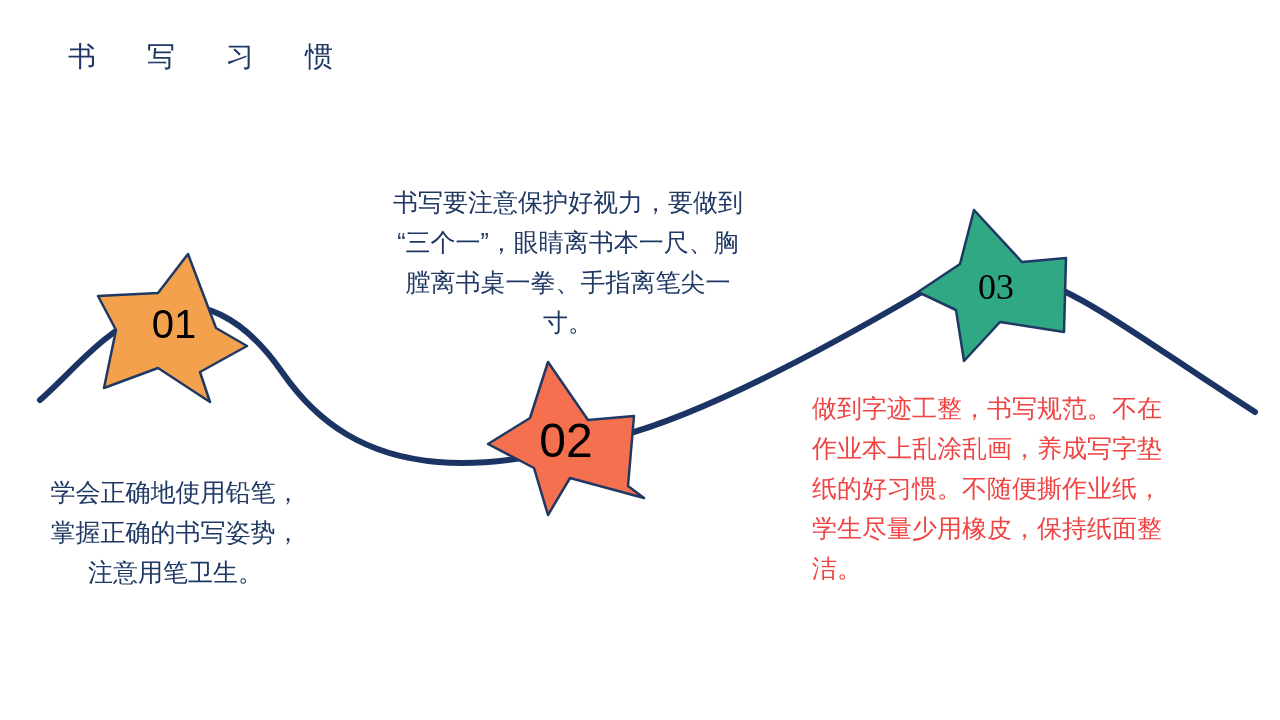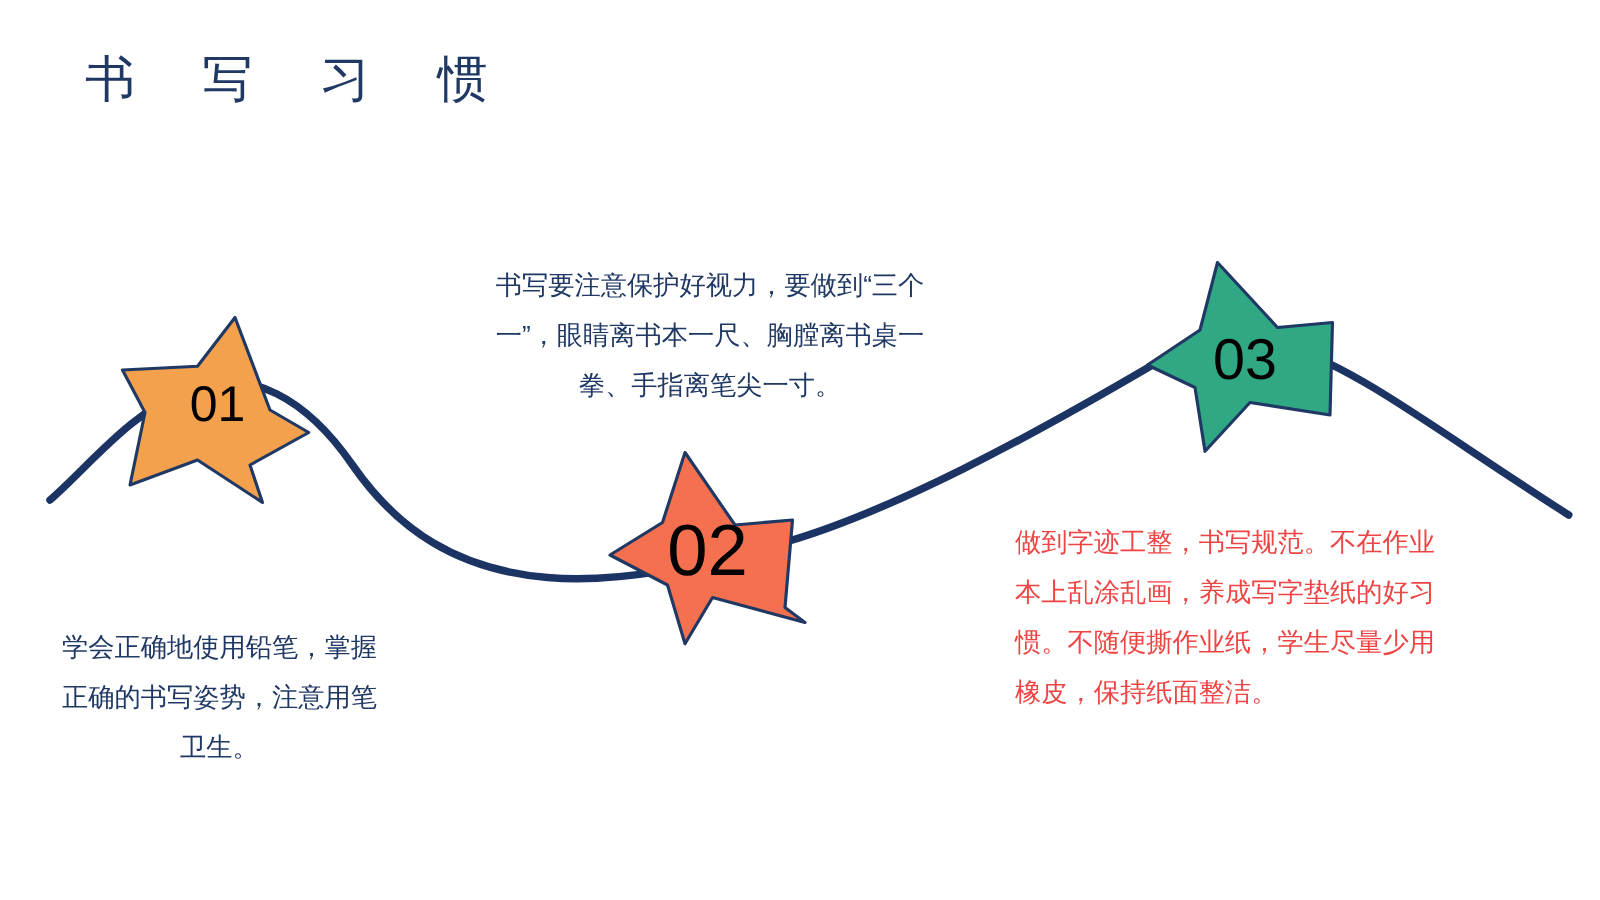--- a/index.html
+++ b/index.html
@@ -18,21 +18,21 @@
     background: #ffffff;
     overflow: hidden;
   }
 
   
   #slide-title {
     position: absolute;
     left: 68px;
     top: 40px;
     font-family: "Liberation Serif", "DejaVu Serif", serif;
-    font-size: 40px;
+    font-size: 28px;
     line-height: 1.2;
     letter-spacing: 22px;
     color: #1F3864;
     white-space: nowrap;
     font-weight: 400;
   }
 
   
   #curve-layer {
     position: absolute;
@@ -65,32 +65,31 @@
     color: #000000;
     font-weight: 400;
     letter-spacing: 0px;
     pointer-events: none;
   }
   #star-01 { left: 96px;  top: 252px; width: 152px; height: 152px; }
   #star-02 { left: 486px; top: 358px; width: 152px; height: 160px; }
   #star-03 { left: 916px; top: 206px; width: 152px; height: 158px; }
 
   #star-01 .star-label { font-size: 40px; transform: translate(2px, -4px); }
-  #star-02 .star-label { font-size: 58px; transform: translate(4px, 2px); }
-  #star-03 .star-label { font-size: 46px; transform: translate(4px, 2px); }
+  #star-02 .star-label { font-size: 48px; transform: translate(4px, 2px); }
+  #star-03 .star-label { font-size: 36px; transform: translate(4px, 2px); font-family: Liberation Serif, serif; }
 
   
   .body-text {
     position: absolute;
     color: #1F3864;
     font-family: "Liberation Sans", "DejaVu Sans", sans-serif;
-    font-size: 21px;
+    font-size: 25px;
     line-height: 40px;
     font-weight: 400;
-    margin-top: 27px;
   }
   #text-01 {
     left: 48px;
     top: 472px;
     width: 255px;
     text-align: center;
   }
   #text-02 {
     left: 392px;
     top: 182px;

